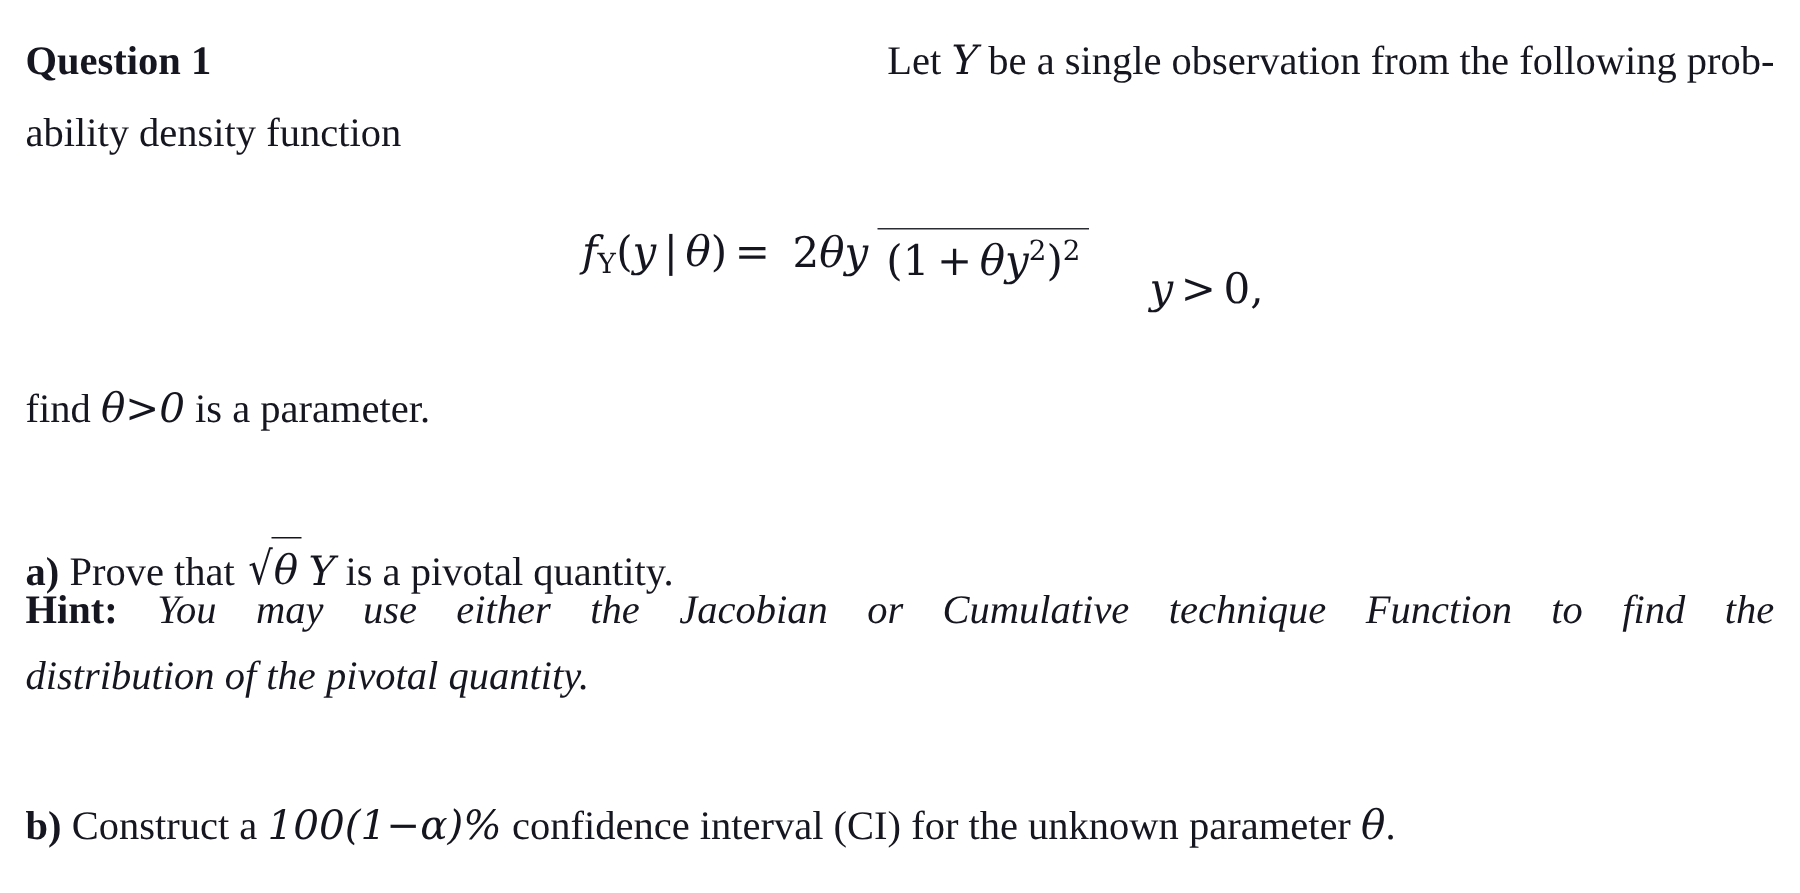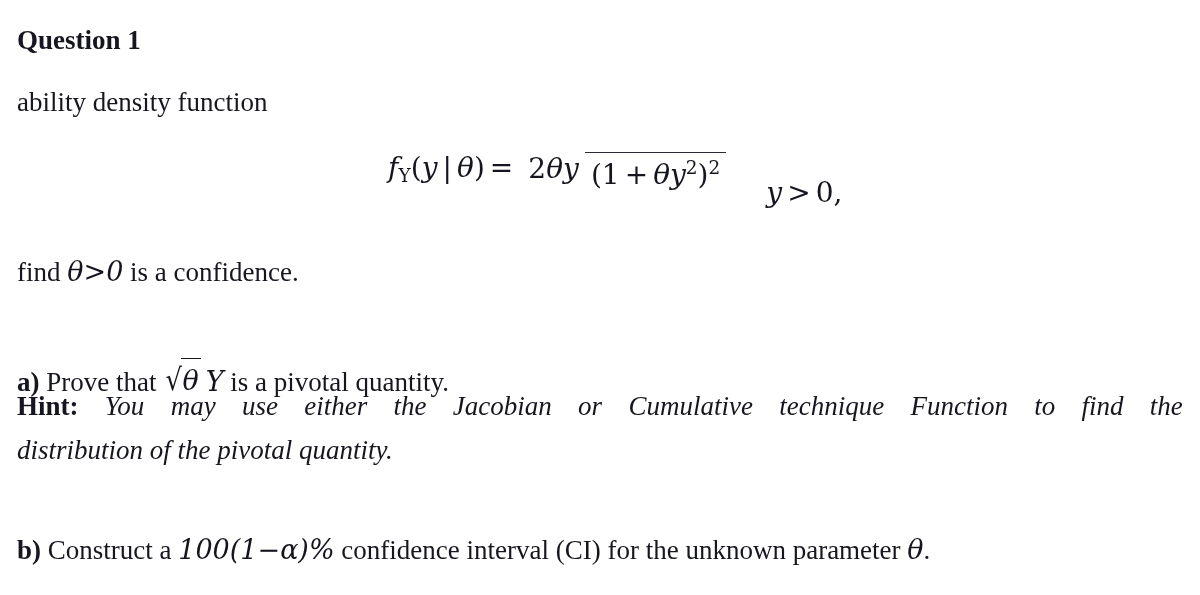--- a/index.html
+++ b/index.html
@@ -143,35 +143,36 @@
     display: inline-block;
     border-top: 1.4px solid #15151f;
     padding: 0 2px 0 1px;
     margin-left: -1px;
     position: relative;
     top: -1px;
   }
 
   
   #row-q1      { top: 18px; }
-  #row-ability { top: 80px; }
+  #row-ability { top: 66px; }
   #row-where   { top: 250px; }
   #row-a       { top: 311px; margin-top: 48px; }
   #row-hint1   { top: 384px; }
   #row-hint2   { top: 428px; }
   #row-b       { top: 528px; }
 </style>
 </head>
 <body>
 
 <div class="page">
 
   <div class="block para" id="row-q1">
     <div class="stretch">
       <span class="bold">Question 1</span>
+      <span><span>Let </span><span class="math">Y</span><span> be a single observation from the following prob-</span></span>
     </div>
   </div>
 
   <div class="block para lastline-left" id="row-ability">
     <span>ability density function</span>
   </div>
 
   <div class="eqn-wrap">
     <div class="eqn math">
       <span class="lhs"><span>f</span><span class="sub">Y</span><span class="up">(</span><span>y</span><span class="op up">|</span><span>θ</span><span class="up">)</span><span class="op">=</span></span>
@@ -179,21 +180,21 @@
       <span class="frac">
         <span class="numer"><span class="num">2</span><span>θ</span><span>y</span></span>
         <span class="denom"><span class="num">(1</span><span class="op">+</span><span>θ</span><span>y</span><span class="sup">2</span><span class="num">)</span><span class="sup">2</span></span>
       </span>
 
       <span class="cond"><span>y</span><span class="op">&gt;</span><span class="num">0,</span></span>
     </div>
   </div>
 
   <div class="block para lastline-left" id="row-where">
-    <span>find </span><span class="math">θ</span><span class="math op">&gt;</span><span class="math num">0</span><span> is a confidence.</span>
+    <span>find </span><span class="math">θ</span><span class="math op">&gt;</span><span class="math num">0</span><span> is a parameter.</span>
   </div>
 
   <div class="block para lastline-left" id="row-a">
     <span class="bold">a)</span><span> Prove that </span><span class="math sqrt"><span class="radsign">√</span><span class="radicand">θ</span></span><span class="math" style="padding-left:5px">Y</span><span> is a pivotal quantity.</span>
   </div>
 
   <div class="block para" id="row-hint1">
     <div class="stretch">
       <span class="bold">Hint:</span>
       <span class="ital">You</span>

